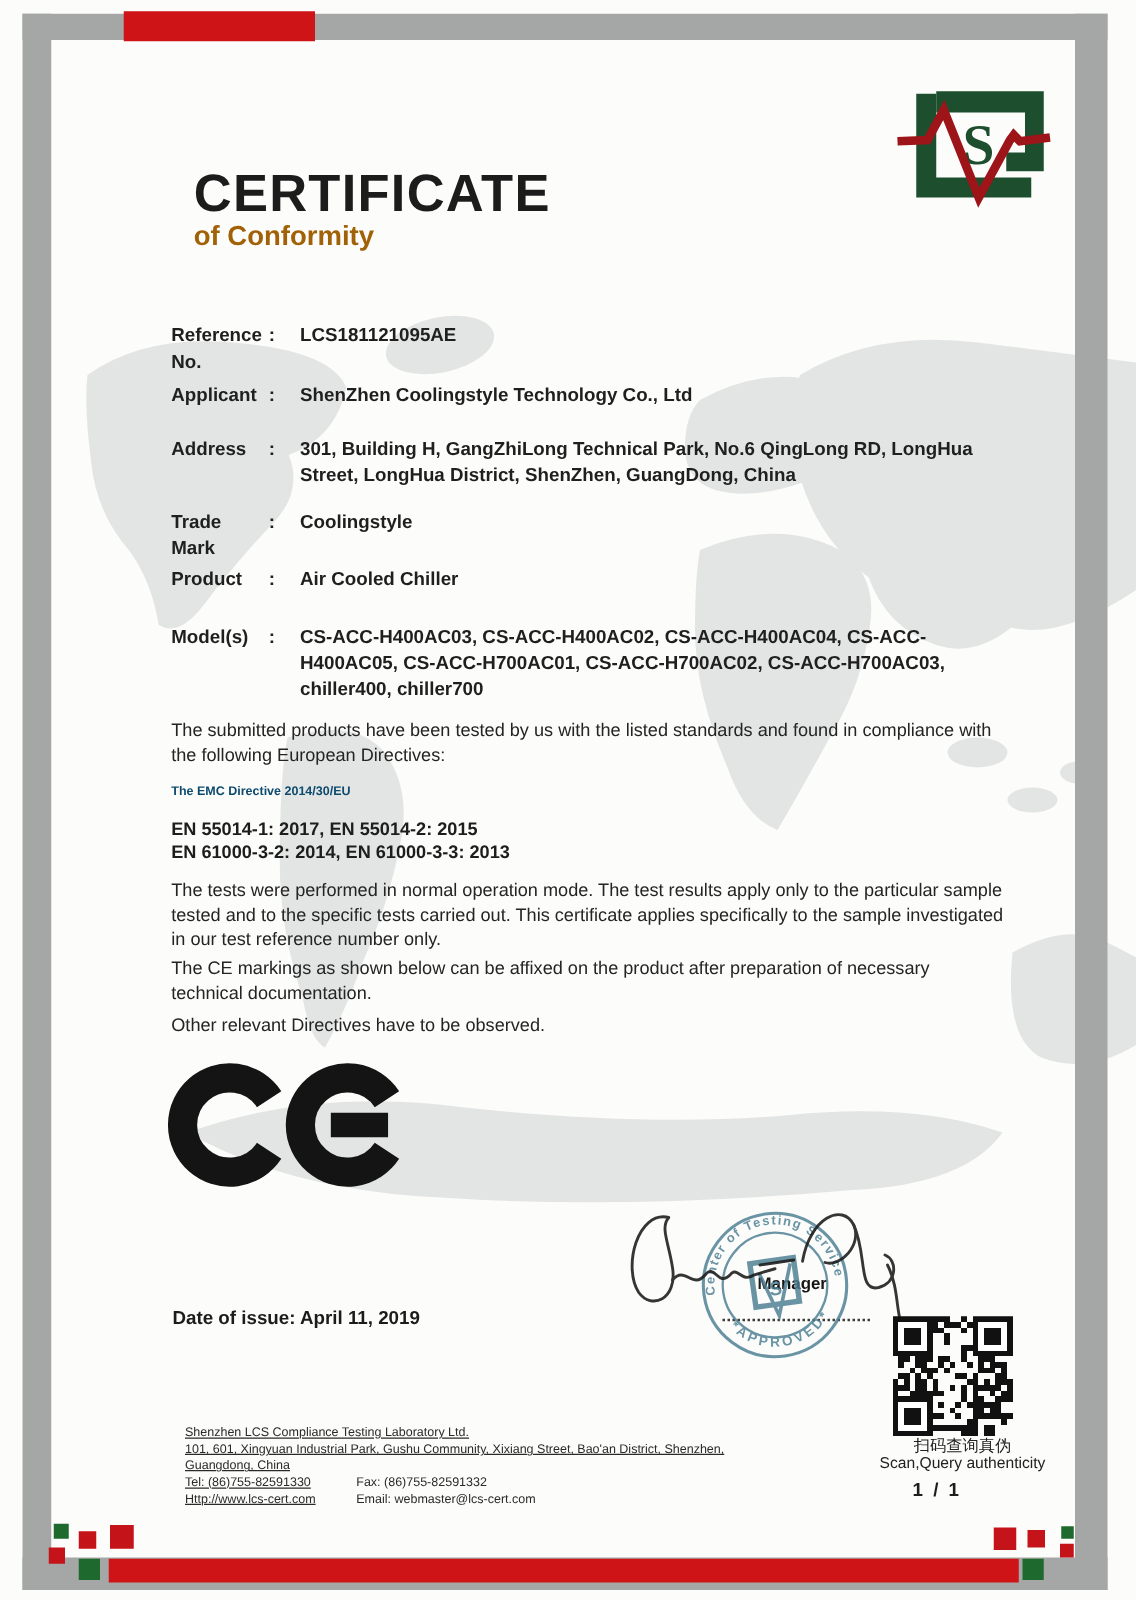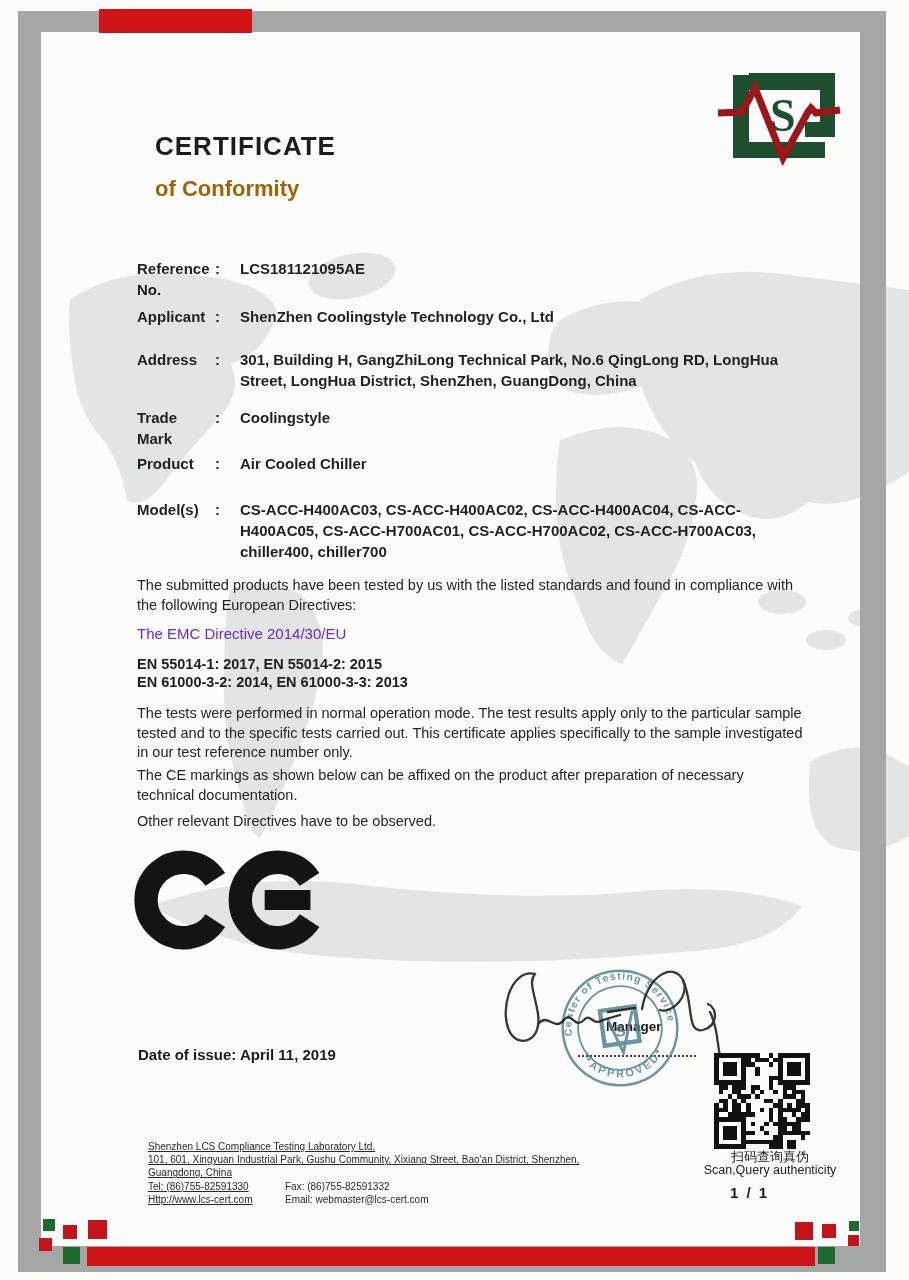--- a/index.html
+++ b/index.html
@@ -14,37 +14,37 @@
   .fr-right{left:860px;top:11px;width:26px;height:1261px;}
   .fr-bottom{left:18px;top:1246px;width:868px;height:26px;}
   .accent-red{position:absolute;background:#ce1417;}
   .ac-top{left:99px;top:9px;width:153px;height:24px;}
   .ac-bottom{left:87px;top:1247px;width:728px;height:19px;}
   .sq{position:absolute;}
   .sq.red{background:#c51419;}
   .sq.green{background:#1e6a2e;}
 
   
-  .title{position:absolute;left:155px;top:131px;font-size:26px;font-weight:bold;
+  .title{position:absolute;left:155px;top:131px;font-size:42px;font-weight:bold;
          letter-spacing:1px;color:#1c1c1c;margin:0;}
   .subtitle{position:absolute;left:155px;top:176px;font-size:22px;font-weight:bold;
          color:#a16207;margin:0;}
 
   
   .frow{position:absolute;left:137px;width:660px;font-size:15px;font-weight:bold;line-height:21px;}
   .frow .lbl{position:absolute;left:0;top:0;width:78px;}
   .frow .col{position:absolute;left:78px;top:0;width:20px;}
   .frow .val{position:absolute;left:103px;top:0;width:552px;}
   .r-ref{top:258px;} .r-app{top:306px;} .r-addr{top:349px;}
   .r-tm{top:407px;}  .r-prod{top:453px;} .r-mod{top:499px;}
 
   
   .para{position:absolute;left:137px;font-size:14.5px;line-height:19.5px;color:#242424;}
   .p-intro{top:576px;width:668px;}
-  .p-directive{top:624px;font-size:15px;font-weight:normal;color:#6d28d9;}
+  .p-directive{top:624px;font-size:10px;font-weight:bold;color:#0c4a6e;}
   .p-std{top:656px;font-weight:bold;line-height:17.5px;color:#1d1d1d;}
   .p-tests{top:704px;width:676px;}
   .p-cemark{top:766px;width:662px;}
   .p-other{top:812px;width:662px;}
 
   
   .issue{position:absolute;left:138px;top:1046px;font-size:15px;font-weight:bold;color:#1c1c1c;}
   .footer{position:absolute;left:148px;top:1140px;font-size:10px;line-height:13.2px;color:#2a2a2a;width:560px;text-decoration:underline;}
   .footer .line{position:relative;height:13.2px;white-space:nowrap;}
   .footer .c2{position:absolute;left:137px;top:0;}

